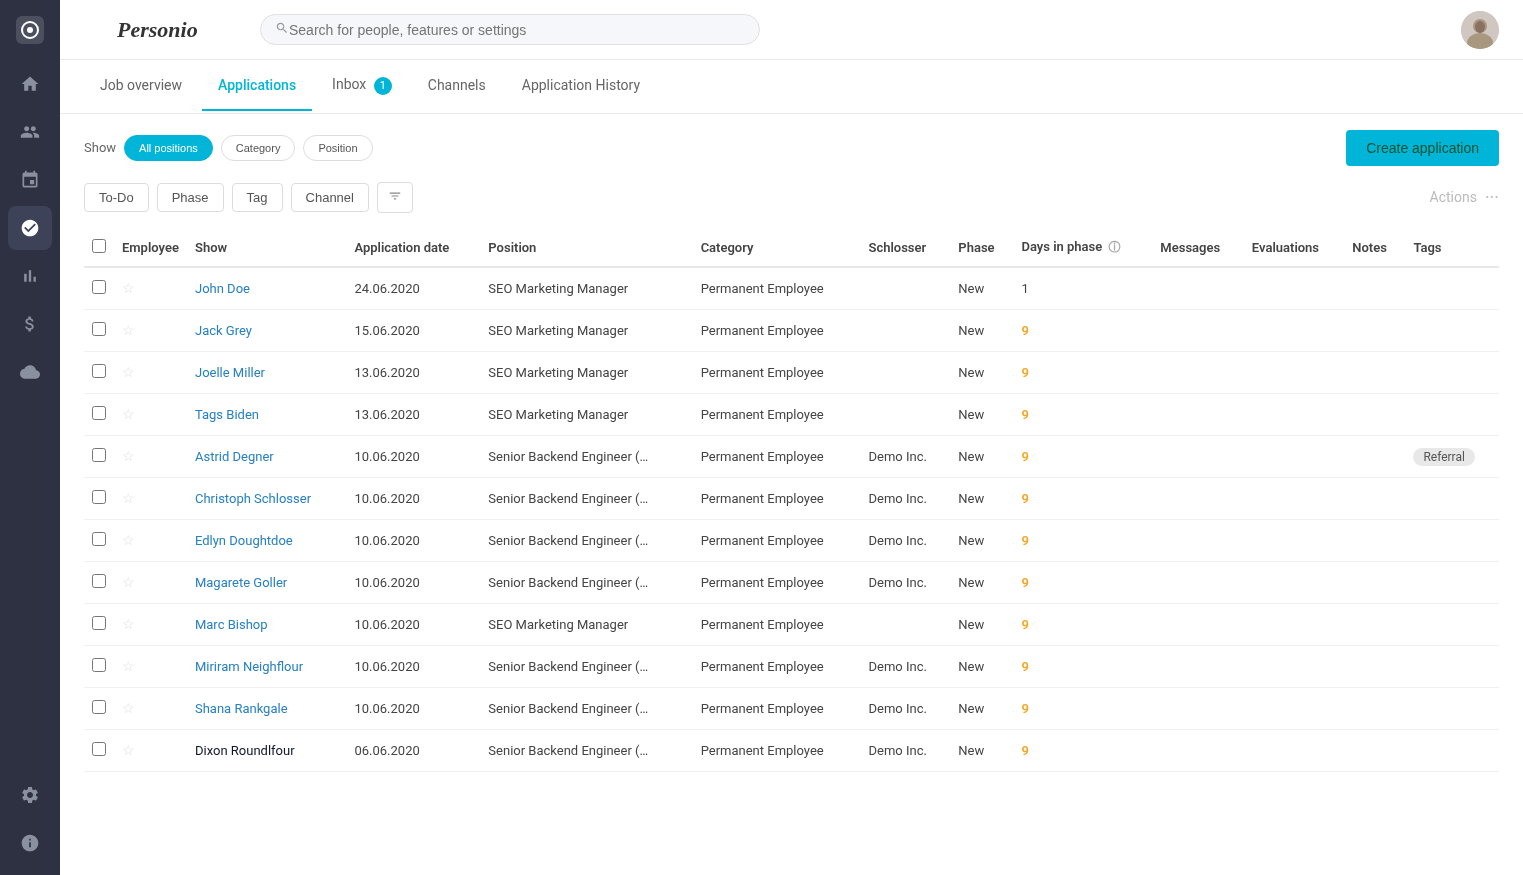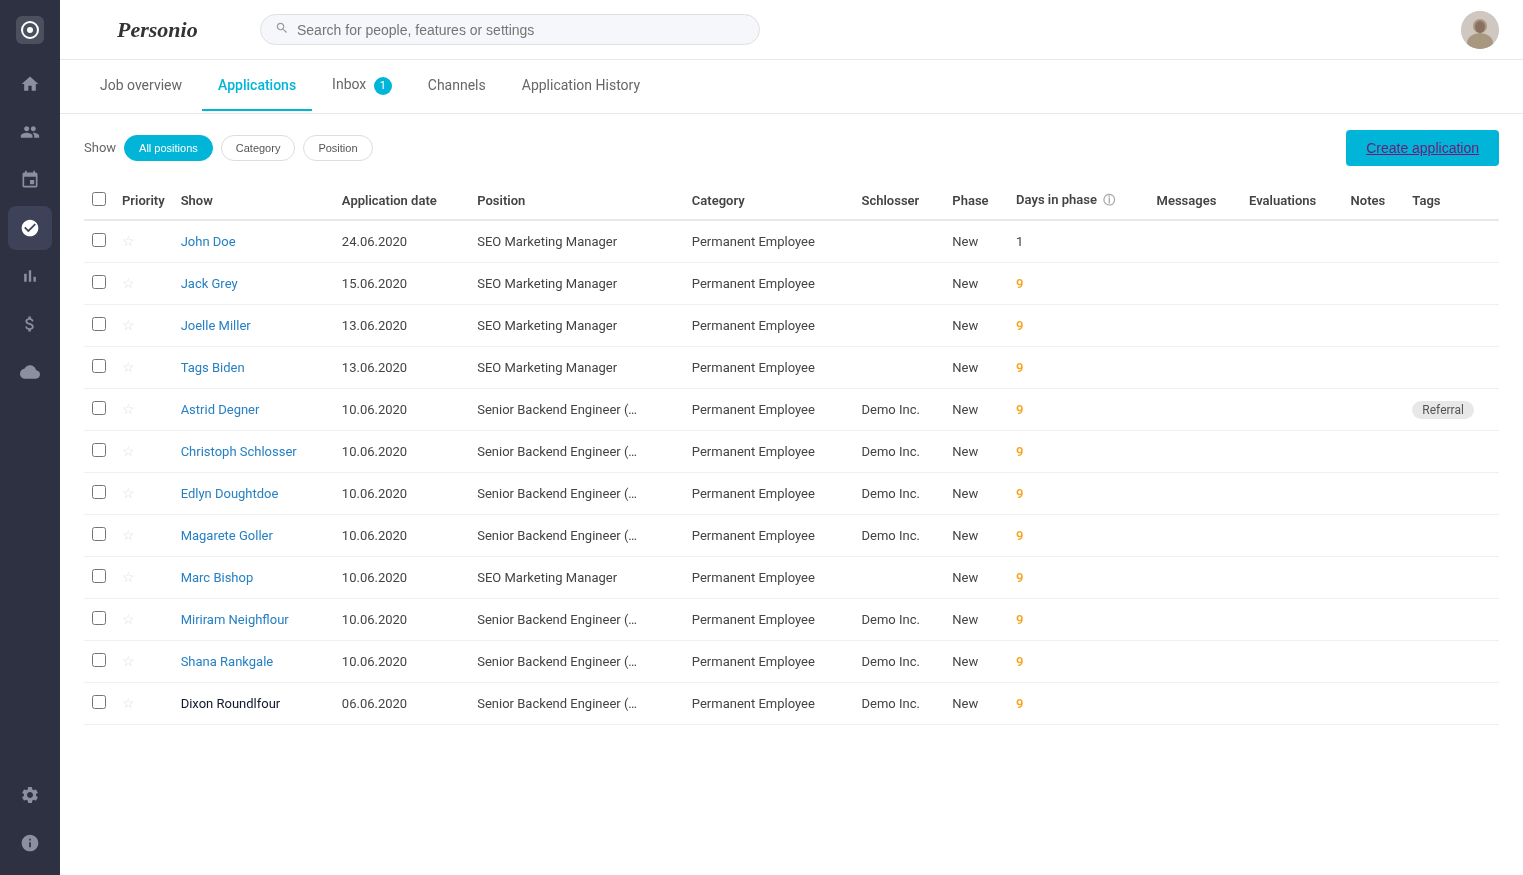--- a/index.html
+++ b/index.html
@@ -71,21 +71,20 @@
     }
     .search-bar {
       flex: 1;
       max-width: 500px;
       display: flex;
       align-items: center;
       background: #f5f7fa;
       border: 1px solid #e0e0e0;
       border-radius: 20px;
       padding: 6px 14px;
-      gap: 8px;
     }
     .search-bar input {
       border: none;
       background: transparent;
       outline: none;
       font-size: 14px;
       color: #666;
       width: 100%;
     }
     .search-icon { color: #999; font-size: 14px; }
@@ -157,28 +156,27 @@
       border: 1px solid #ddd;
       background: #fff;
       font-size: 11px;
       color: #555;
       cursor: pointer;
     }
     .show-btn.active { background: #00b5d8; color: #fff; border-color: #00b5d8; }
     .create-btn {
       margin-left: auto;
       background: #00b5d8;
-      color: #701a75;
+      color: #14532d;
       border: none;
       border-radius: 4px;
       padding: 10px 20px;
       font-size: 14px;
       font-weight: 500;
       cursor: pointer;
-      text-decoration: underline;
     }
 
     
     .filter-bar {
       display: flex;
       align-items: center;
       margin-bottom: 16px;
       gap: 8px;
     }
     .filter-btn {
@@ -347,27 +345,42 @@
   <div class="content">
 
     <div class="show-bar">
       <span class="show-label">Show</span>
       <button class="show-btn active">All positions</button>
       <button class="show-btn">Category</button>
       <button class="show-btn">Position</button>
       <button class="create-btn">Create application</button>
     </div>
 
+    <div class="filter-bar">
+      <button class="filter-btn">To-Do</button>
+      <button class="filter-btn">Phase</button>
+      <button class="filter-btn">Tag</button>
+      <button class="filter-btn">Channel</button>
+      <button class="filter-icon-btn">
+        <svg width="14" height="14" fill="#888" viewBox="0 0 24 24">
+            <path d="M10 18h4v-2h-4v2zM3 6v2h18V6H3zm3 7h12v-2H6v2z"></path>
+          </svg>
+      </button>
+      <div class="actions-area">
+        <span class="actions-label">Actions</span>
+        <span class="actions-more">···</span>
+      </div>
+    </div>
 
     <div class="table-wrap">
       <table>
         <thead>
           <tr>
             <th><input type="checkbox" style=""></th>
-            <th>Priority</th>
+            <th>Employee</th>
             <th>Show</th>
             <th>Application date</th>
             <th>Position</th>
             <th>Category</th>
             <th>Schlosser</th>
             <th>Phase</th>
             <th>
               <span>Days in phase</span>
               <span class="info-icon">ⓘ</span>
             </th>

